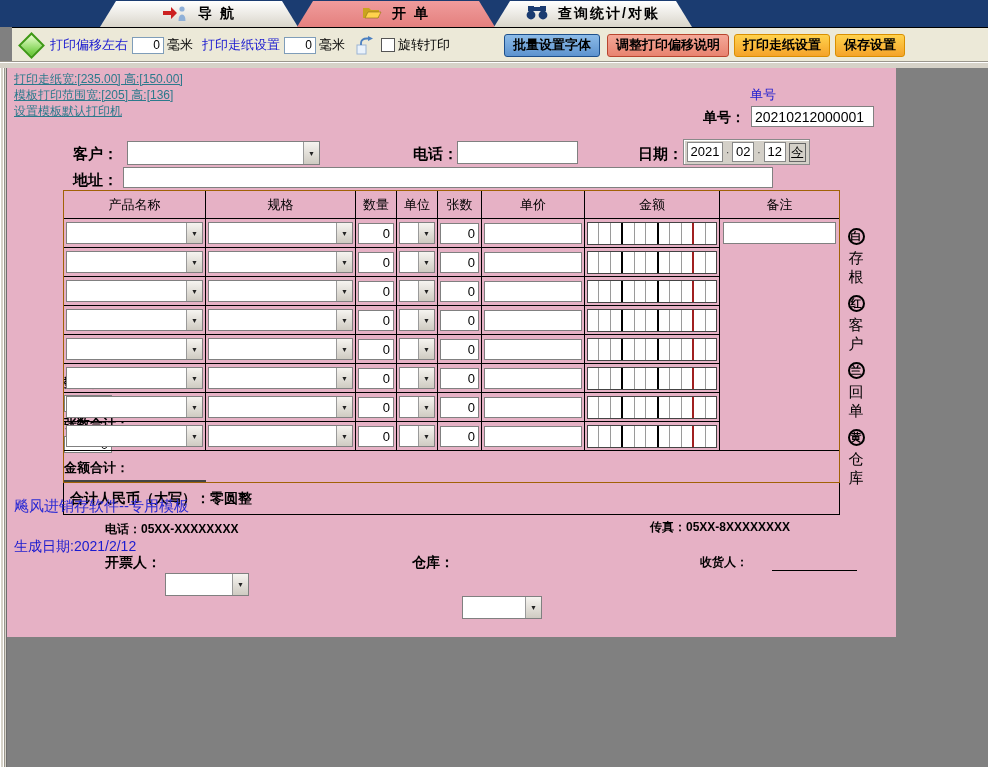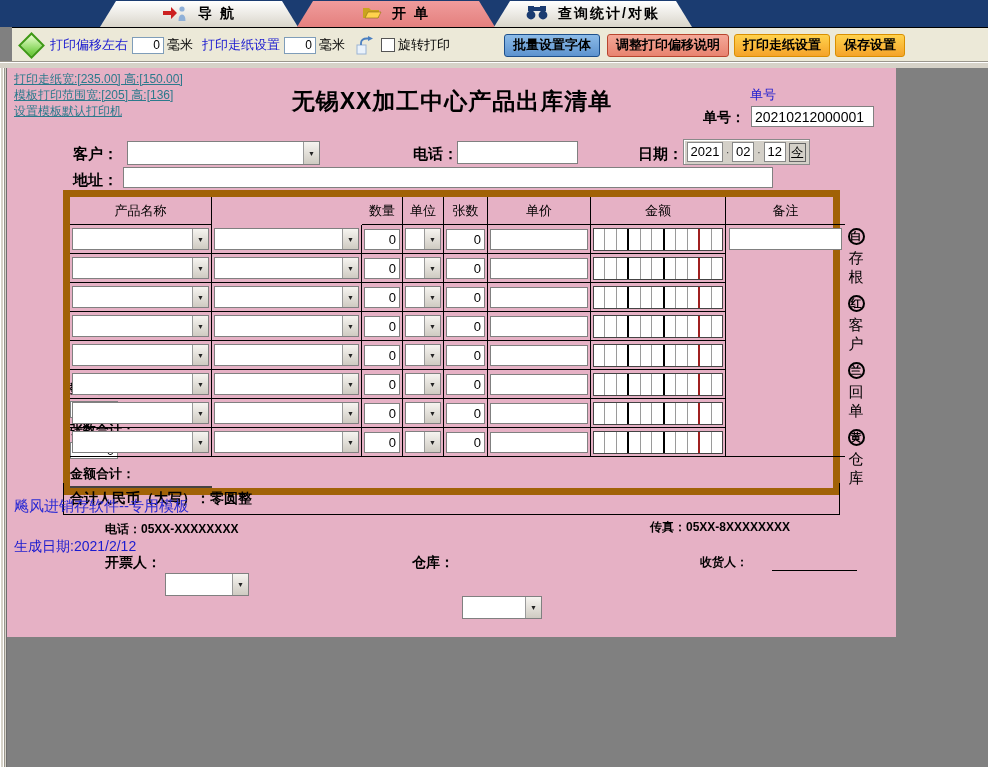--- a/index.html
+++ b/index.html
@@ -48,21 +48,21 @@
   .bluelink{color:var(--label-blue,#1a1ad0);font-size:13px;cursor:pointer;}
   
   .datebox{background:#d4d0c8;border:1px solid #8a8a8a;box-shadow:inset 1px 1px 0 #fff;
     display:flex;align-items:center;gap:3px;padding:2px 3px;}
   .dseg{background:#fff;border:1px solid #888;font-size:13px;text-align:center;height:18px;line-height:18px;}
   .ddot{font-size:10px;color:#333;}
   .dtoday{background:#d4d0c8;border:1px solid #666;font-size:12px;height:17px;line-height:17px;width:15px;
     text-align:center;text-decoration:underline;cursor:pointer;}
   
   .otable{display:grid;grid-template-columns:142px 150px 41px 41px 44px 103px 135px 119px;
-    grid-template-rows:28px repeat(8,29px) 31px;border:7px solid #a16207;box-sizing:border-box;}
+    grid-template-rows:28px repeat(8,29px) 31px;border:1px solid #a16207;box-sizing:border-box;}
   .th{grid-row:1;display:flex;align-items:center;justify-content:center;font-size:13px;color:#000;
     border-right:1px solid #000;border-bottom:1px solid #000;}
   .th.last{border-right:none;}
   .cell{border-right:1px solid #000;border-bottom:1px solid #000;display:flex;align-items:center;
     padding:2px 2px;box-sizing:border-box;}
   .cell .combo{width:100%;height:22px;}
   .cell .tin{width:100%;height:21px;}
   .rspan{grid-column:8;grid-row:2 / span 8;border-bottom:1px solid #000;padding:3px;box-sizing:border-box;}
   .rspan .tin{width:100%;height:22px;}
   .mgrid{display:flex;width:100%;height:23px;border:1px solid #444;background:#fff;box-sizing:border-box;}
@@ -145,21 +145,20 @@
 
   <div class="hdivider"></div>
   <div class="vsplit"></div>
 
   <div class="panel">
 
     <div class="abs plink" style="left:7px;top:3px;">打印走纸宽:[235.00] 高:[150.00]</div>
     <div class="abs plink" style="left:7px;top:19px;">模板打印范围宽:[205] 高:[136]</div>
     <div class="abs plink" style="left:7px;top:35px;">设置模板默认打印机</div>
 
-    <div class="abs ptitle" style="left:195px;top:18px;width:500px;">无锡XX加工中心产品出库清单</div>
 
     <div class="abs bluelink" style="left:743px;top:18px;">单号</div>
     <div class="abs flab" style="left:696px;top:41px;font-size:14px;">单号：</div>
     <input class="abs tin" style="left: 744px; top: 38px; width: 123px; height: 21px; font-size: 14px;" value="20210212000001">
 
     <div class="abs flab" style="left:66px;top:77px;">客户：</div>
     <div class="abs combo" style="left:120px;top:73px;width:193px;height:24px;">
         <span class="cbtn">▼</span>
       </div>
     <div class="abs flab" style="left:406px;top:77px;">电话：</div>
@@ -172,20 +171,21 @@
       <span class="ddot">·</span>
       <span class="dseg" style="width:20px;">12</span>
       <span class="dtoday">今</span>
     </div>
 
     <div class="abs flab" style="left:66px;top:103px;">地址：</div>
     <input class="abs tin" style="left: 116px; top: 99px; width: 650px; height: 21px;">
 
     <div class="abs otable" style="left:56px;top:122px;width:777px;">
       <div class="th" style="grid-column:1;">产品名称</div>
+      <div class="th" style="grid-column:2;">规格</div>
       <div class="th" style="grid-column:3;">数量</div>
       <div class="th" style="grid-column:4;">单位</div>
       <div class="th" style="grid-column:5;">张数</div>
       <div class="th" style="grid-column:6;">单价</div>
       <div class="th" style="grid-column:7;">金额</div>
       <div class="th last" style="grid-column:8;">备注</div>
 
       <div class="rspan">
         <input class="tin" value="" style="">
       </div>

